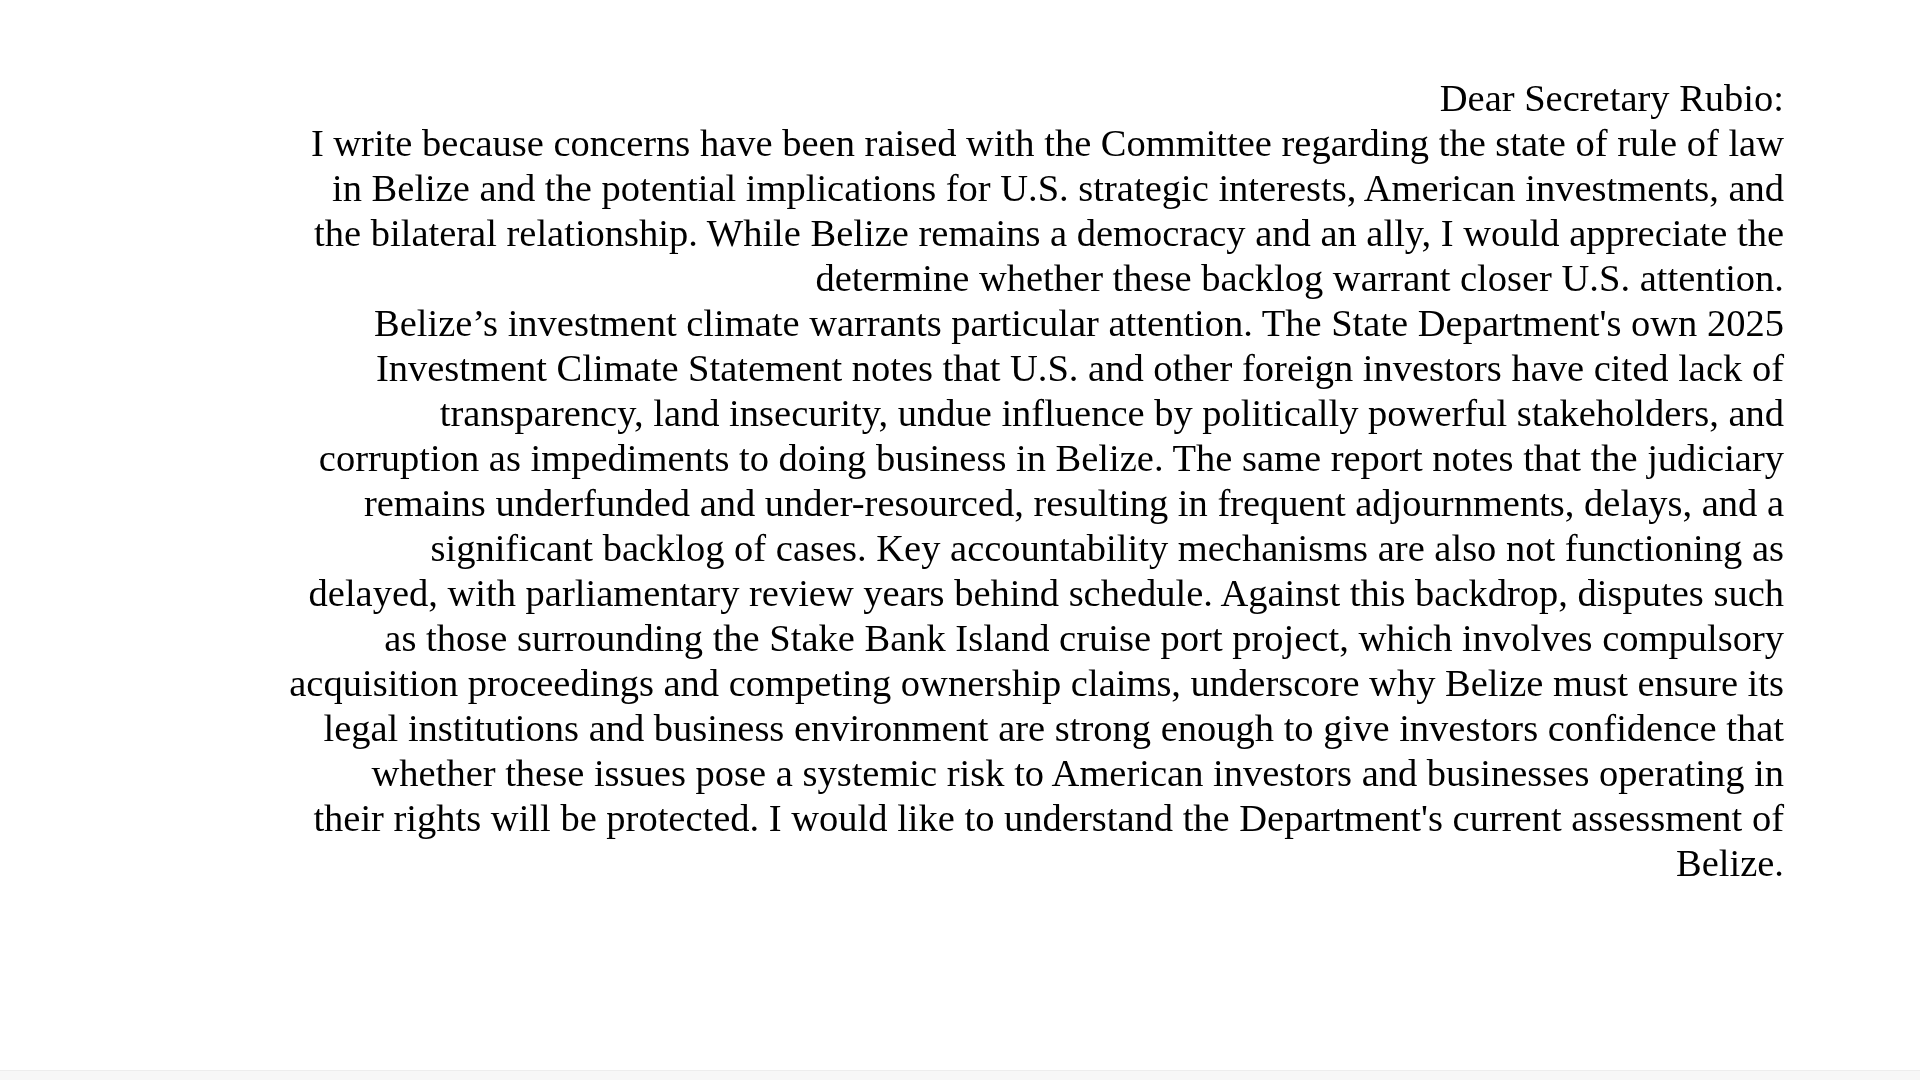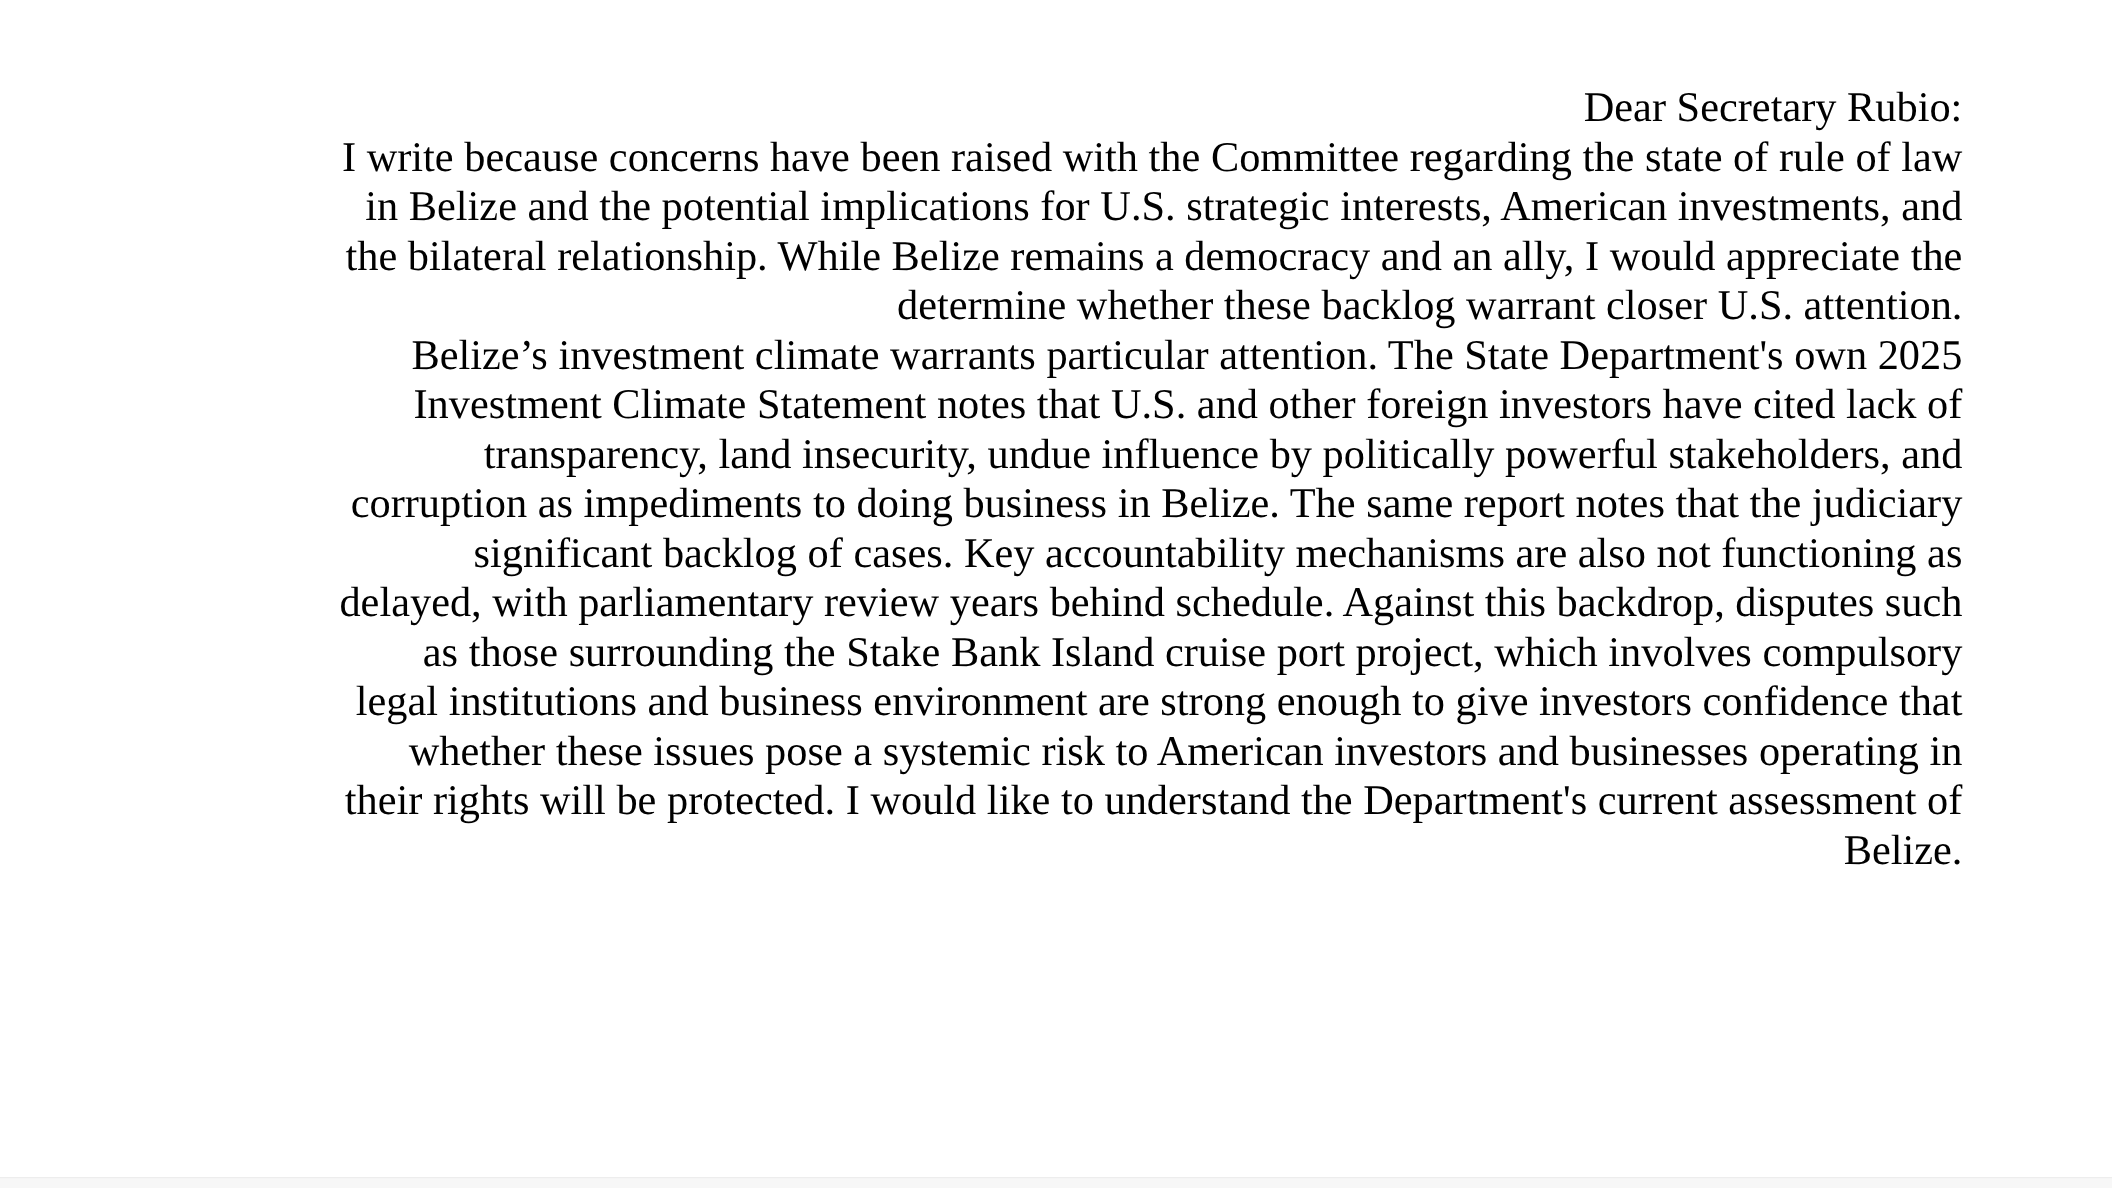--- a/index.html
+++ b/index.html
@@ -52,23 +52,25 @@
     <div class="line">in Belize and the potential implications for U.S. strategic interests, American investments, and</div>
     <div class="line">the bilateral relationship. While Belize remains a democracy and an ally, I would appreciate the</div>
     <div class="line">determine whether these backlog warrant closer U.S. attention.</div>
   </div>
 
   <div class="paragraph">
     <div class="line">Belize’s investment climate warrants particular attention. The State Department's own 2025</div>
     <div class="line">Investment Climate Statement notes that U.S. and other foreign investors have cited lack of</div>
     <div class="line">transparency, land insecurity, undue influence by politically powerful stakeholders, and</div>
     <div class="line">corruption as impediments to doing business in Belize. The same report notes that the judiciary</div>
+    <div class="line">remains underfunded and under-resourced, resulting in frequent adjournments, delays, and a</div>
     <div class="line">significant backlog of cases. Key accountability mechanisms are also not functioning as</div>
     <div class="line">delayed, with parliamentary review years behind schedule. Against this backdrop, disputes such</div>
     <div class="line">as those surrounding the Stake Bank Island cruise port project, which involves compulsory</div>
+    <div class="line">acquisition proceedings and competing ownership claims, underscore why Belize must ensure its</div>
     <div class="line">legal institutions and business environment are strong enough to give investors confidence that</div>
     <div class="line">whether these issues pose a systemic risk to American investors and businesses operating in</div>
     <div class="line">their rights will be protected. I would like to understand the Department's current assessment of</div>
     <div class="line">Belize.</div>
   </div>
 
 </div>
 
 <div class="bottom-strip"></div>
 

